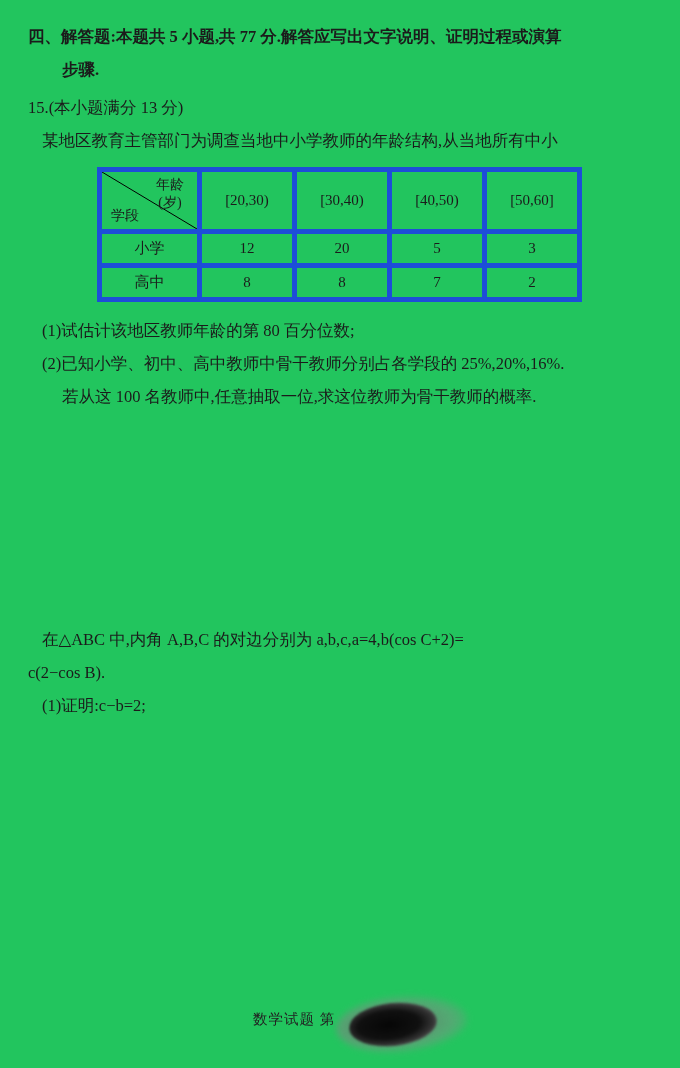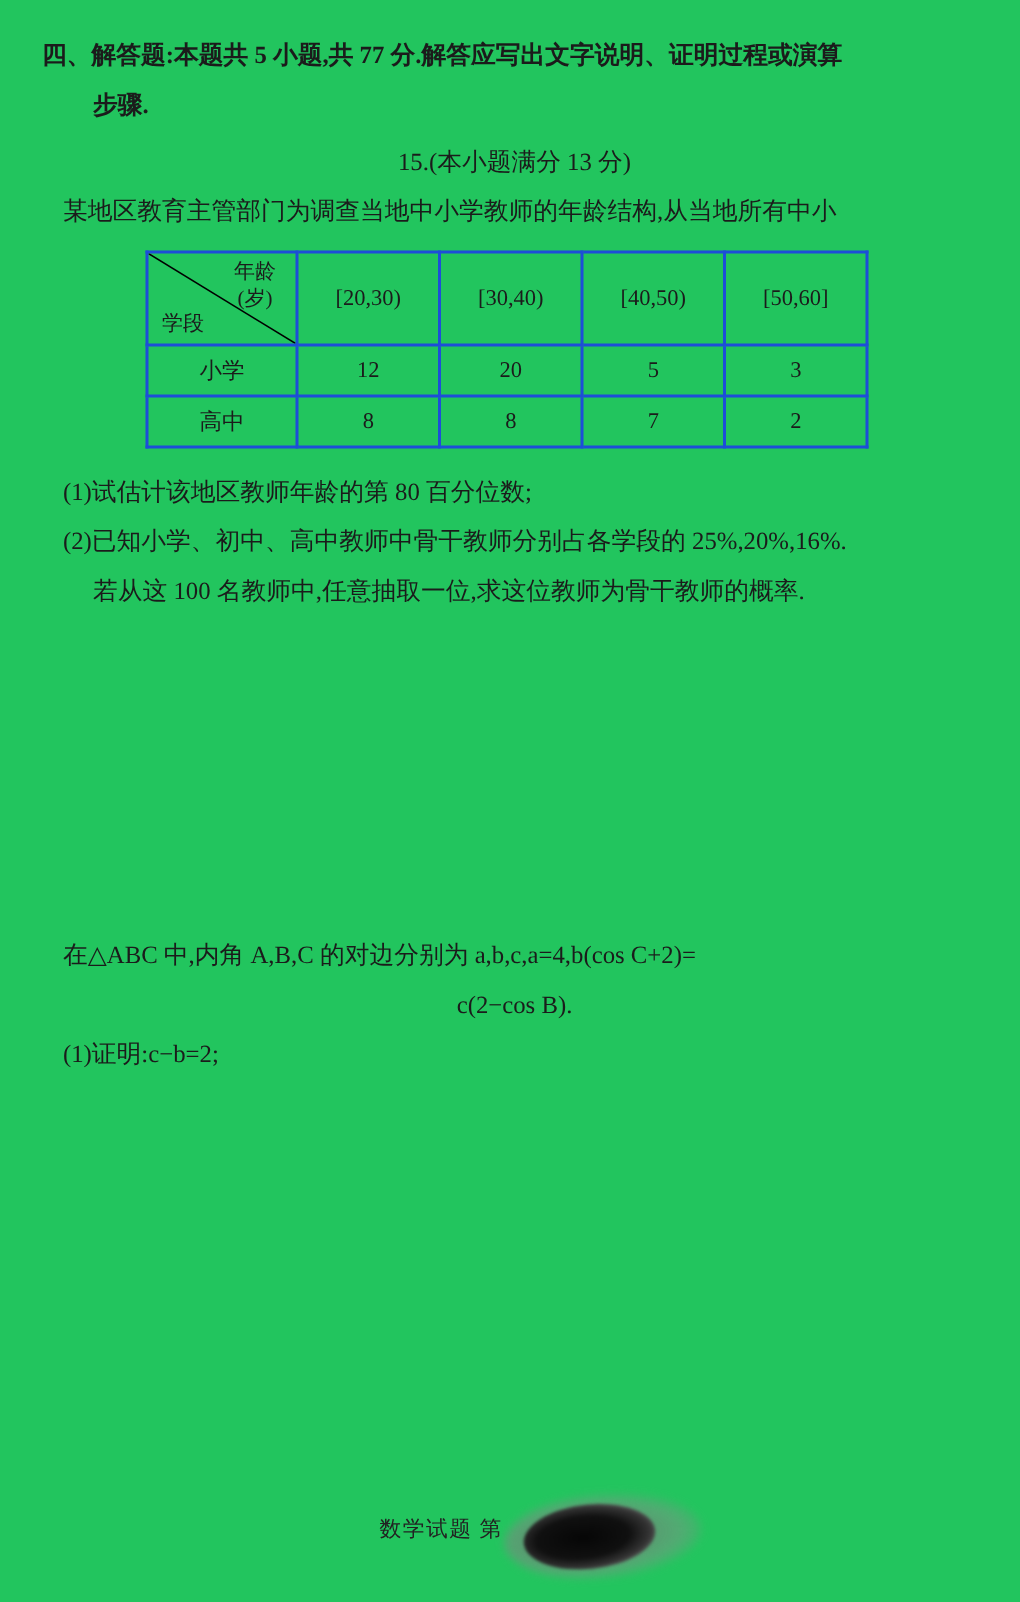--- a/index.html
+++ b/index.html
@@ -11,39 +11,39 @@
     overflow: hidden;
     margin: 0 auto;
     font-family: "Liberation Serif", "DejaVu Serif", serif;
     color: #1b1b1b;
     font-size: 16.5px;
   }
   .content { padding: 20px 22px 0 16px; }
   .line { line-height: 33px; white-space: nowrap; }
   .bold { font-weight: 700; }
   
-  .x16 { margin-left: 12px; text-align: center; }
+  .x16 { margin-left: 12px; }
   .x28 { margin-left: 12px; }
   .x42 { margin-left: 26px; }
   .x62 { margin-left: 46px; }
 
   .question { margin-top: 5px; }
   .q16 { margin-top: 210px; }
   .part { margin-top: 12px; }
 
   
   .age-table {
     border-collapse: collapse;
     margin: 10px 0 4px 81px;
     font-size: 15px;
     text-align: center;
     table-layout: fixed;
   }
   .age-table td {
-    border: 2px solid #1d4ed8;
+    border: 5px solid #1d4ed8;
     width: 95px;
     height: 34px;
     padding: 0 2px;
   }
   .age-table tr.header-row td { height: 62px; }
   .age-table td.corner { width: 100px; padding: 0; position: relative; }
   .diag { position: absolute; left: 0; top: 0; width: 100%; height: 100%; display: block; }
   .diag line { stroke: #000; stroke-width: 1; vector-effect: non-scaling-stroke; }
   .corner-top {
     position: absolute; top: 4px; right: 13px;

